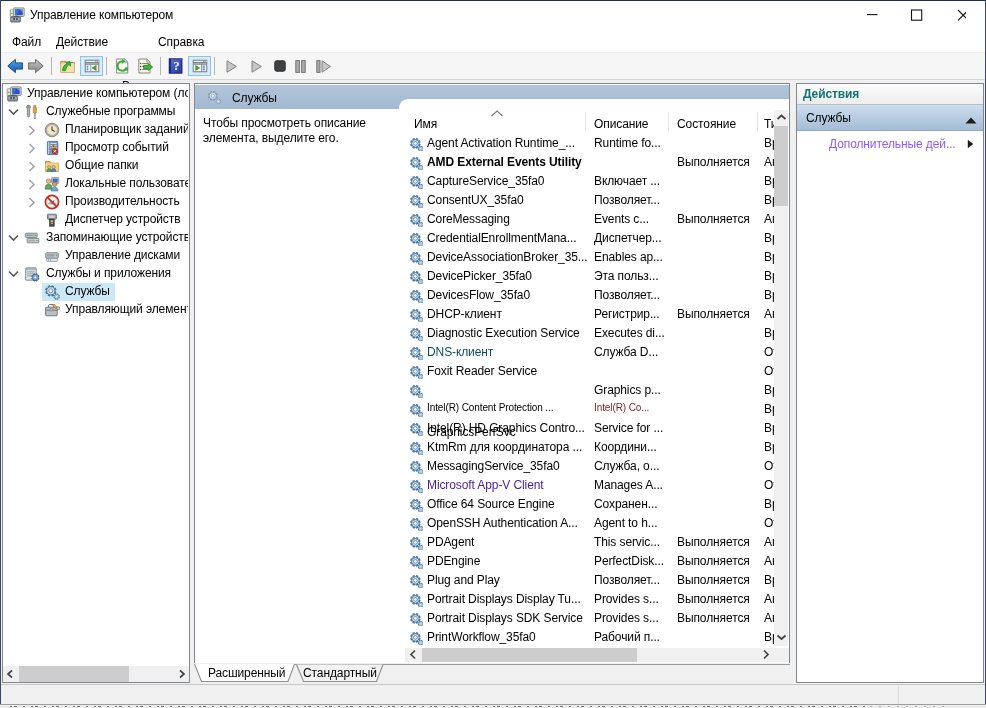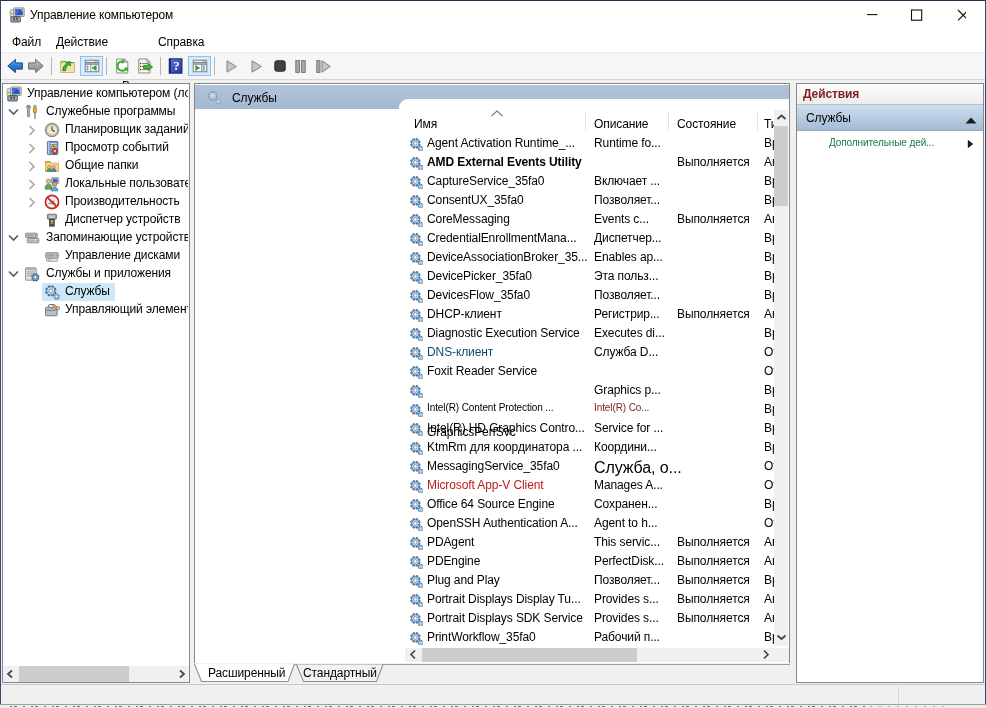--- a/index.html
+++ b/index.html
@@ -343,20 +343,21 @@
         <rect x="11.77" y="9.63" width="1.26" height="1.05" rx="0.17" fill="#7d99b5" transform="rotate(157.5 12.40 12.40)"></rect>
         <rect x="11.77" y="9.63" width="1.26" height="1.05" rx="0.17" fill="#7d99b5" transform="rotate(202.5 12.40 12.40)"></rect>
         <rect x="11.77" y="9.63" width="1.26" height="1.05" rx="0.17" fill="#7d99b5" transform="rotate(247.5 12.40 12.40)"></rect>
         <rect x="11.77" y="9.63" width="1.26" height="1.05" rx="0.17" fill="#7d99b5" transform="rotate(292.5 12.40 12.40)"></rect>
         <rect x="11.77" y="9.63" width="1.26" height="1.05" rx="0.17" fill="#7d99b5" transform="rotate(337.5 12.40 12.40)"></rect>
         <circle cx="12.40" cy="12.40" r="1.97" fill="#dfeaf3" stroke="#7d99b5" stroke-width="0.46"></circle>
         <circle cx="12.40" cy="12.40" r="0.97" fill="#eef4fa" stroke="#7d99b5" stroke-width="0.38"></circle>
       </g>
     </svg>
     <div style="position:absolute;left:232px;top:91px;font-size:12px;color:#000;font-weight:normal;white-space:pre;">Службы</div>
+    <div style="position:absolute;left:203px;top:116px;font-size:12px;line-height:15px;color:#000">Чтобы просмотреть описание<br>элемента, выделите его.</div>
     <div style="position:absolute;left:399px;top:99px;width:390px;height:564px;background:#ffffff;border-top-left-radius:9px"></div>
     <div style="position:absolute;left:414px;top:117px;font-size:12px;color:#000;font-weight:normal;white-space:pre;">Имя</div>
     <div style="position:absolute;left:594px;top:117px;font-size:12px;color:#000;font-weight:normal;white-space:pre;">Описание</div>
     <div style="position:absolute;left:677px;top:117px;font-size:12px;color:#000;font-weight:normal;white-space:pre;">Состояние</div>
     <div style="position:absolute;left:757px;top:117px;width:17px;height:17px;overflow:hidden">
       <div style="position:absolute;left:7px;top:0;font-size:12px;white-space:pre">Тип запуска</div>
     </div>
     <svg style="position:absolute;left:490px;top:110px" width="14" height="8" viewBox="0 0 14 8">
       <path d="M1.5 6 L7 1 L12.5 6" fill="none" stroke="#7a7a7a" stroke-width="1.1"></path>
     </svg>
@@ -875,21 +876,21 @@
         <rect x="11.88" y="9.43" width="1.44" height="1.20" rx="0.19" fill="#48759e" transform="rotate(157.5 12.60 12.60)"></rect>
         <rect x="11.88" y="9.43" width="1.44" height="1.20" rx="0.19" fill="#48759e" transform="rotate(202.5 12.60 12.60)"></rect>
         <rect x="11.88" y="9.43" width="1.44" height="1.20" rx="0.19" fill="#48759e" transform="rotate(247.5 12.60 12.60)"></rect>
         <rect x="11.88" y="9.43" width="1.44" height="1.20" rx="0.19" fill="#48759e" transform="rotate(292.5 12.60 12.60)"></rect>
         <rect x="11.88" y="9.43" width="1.44" height="1.20" rx="0.19" fill="#48759e" transform="rotate(337.5 12.60 12.60)"></rect>
         <circle cx="12.60" cy="12.60" r="2.26" fill="#cfe2f2" stroke="#48759e" stroke-width="0.53"></circle>
         <circle cx="12.60" cy="12.60" r="1.10" fill="#ffffff" stroke="#48759e" stroke-width="0.43"></circle>
       </g>
     </svg>
     <div style="position:absolute;left:427px;top:459.0px;font-size:12px;color:#000;font-weight:normal;white-space:pre;">MessagingService_35fa0</div>
-    <div style="position:absolute;left:594px;top:459.0px;font-size:16px;color:#000;font-weight:normal;white-space:pre;">Служба, о...</div>
+    <div style="position:absolute;left:594px;top:459.0px;font-size:12px;color:#000;font-weight:normal;white-space:pre;">Служба, о...</div>
     <div style="position:absolute;left:757px;top:459.0px;width:17px;height:17px;overflow:hidden">
       <div style="position:absolute;left:7px;top:0;font-size:12px;white-space:pre">Отключена</div>
     </div>
     <svg style="position:absolute;left:409px;top:478.5px" width="14" height="14" viewBox="0 0 14 14">
       <g transform="scale(0.94)">
         <rect x="5.51" y="1.12" width="2.58" height="2.15" rx="0.34" fill="#48759e" transform="rotate(22.5 6.80 6.80)"></rect>
         <rect x="5.51" y="1.12" width="2.58" height="2.15" rx="0.34" fill="#48759e" transform="rotate(67.5 6.80 6.80)"></rect>
         <rect x="5.51" y="1.12" width="2.58" height="2.15" rx="0.34" fill="#48759e" transform="rotate(112.5 6.80 6.80)"></rect>
         <rect x="5.51" y="1.12" width="2.58" height="2.15" rx="0.34" fill="#48759e" transform="rotate(157.5 6.80 6.80)"></rect>
         <rect x="5.51" y="1.12" width="2.58" height="2.15" rx="0.34" fill="#48759e" transform="rotate(202.5 6.80 6.80)"></rect>
@@ -903,21 +904,21 @@
         <rect x="11.88" y="9.43" width="1.44" height="1.20" rx="0.19" fill="#48759e" transform="rotate(112.5 12.60 12.60)"></rect>
         <rect x="11.88" y="9.43" width="1.44" height="1.20" rx="0.19" fill="#48759e" transform="rotate(157.5 12.60 12.60)"></rect>
         <rect x="11.88" y="9.43" width="1.44" height="1.20" rx="0.19" fill="#48759e" transform="rotate(202.5 12.60 12.60)"></rect>
         <rect x="11.88" y="9.43" width="1.44" height="1.20" rx="0.19" fill="#48759e" transform="rotate(247.5 12.60 12.60)"></rect>
         <rect x="11.88" y="9.43" width="1.44" height="1.20" rx="0.19" fill="#48759e" transform="rotate(292.5 12.60 12.60)"></rect>
         <rect x="11.88" y="9.43" width="1.44" height="1.20" rx="0.19" fill="#48759e" transform="rotate(337.5 12.60 12.60)"></rect>
         <circle cx="12.60" cy="12.60" r="2.26" fill="#cfe2f2" stroke="#48759e" stroke-width="0.53"></circle>
         <circle cx="12.60" cy="12.60" r="1.10" fill="#ffffff" stroke="#48759e" stroke-width="0.43"></circle>
       </g>
     </svg>
-    <div style="position:absolute;left:427px;top:478.0px;font-size:12px;color:#b91c1c;font-weight:normal;white-space:pre;">Microsoft App-V Client</div>
+    <div style="position:absolute;left:427px;top:478.0px;font-size:12px;color:#4c1d95;font-weight:normal;white-space:pre;">Microsoft App-V Client</div>
     <div style="position:absolute;left:594px;top:478.0px;font-size:12px;color:#000;font-weight:normal;white-space:pre;">Manages A...</div>
     <div style="position:absolute;left:757px;top:478.0px;width:17px;height:17px;overflow:hidden">
       <div style="position:absolute;left:7px;top:0;font-size:12px;white-space:pre">Отключена</div>
     </div>
     <svg style="position:absolute;left:409px;top:497.5px" width="14" height="14" viewBox="0 0 14 14">
       <g transform="scale(0.94)">
         <rect x="5.51" y="1.12" width="2.58" height="2.15" rx="0.34" fill="#48759e" transform="rotate(22.5 6.80 6.80)"></rect>
         <rect x="5.51" y="1.12" width="2.58" height="2.15" rx="0.34" fill="#48759e" transform="rotate(67.5 6.80 6.80)"></rect>
         <rect x="5.51" y="1.12" width="2.58" height="2.15" rx="0.34" fill="#48759e" transform="rotate(112.5 6.80 6.80)"></rect>
         <rect x="5.51" y="1.12" width="2.58" height="2.15" rx="0.34" fill="#48759e" transform="rotate(157.5 6.80 6.80)"></rect>
@@ -1175,27 +1176,27 @@
       <path d="M4.5 1 L11.5 18.5 H98 L104.5 1" fill="none" stroke="#8f8f8f" stroke-width="1.1"></path>
     </svg>
     <svg style="position:absolute;left:294px;top:663px" width="200" height="22" viewBox="0 0 200 22">
       <polygon points="2.5,1.5 89,1.5 82.5,18.5 9.5,18.5" fill="#f2f2f2"></polygon>
       <path d="M2.5 1.5 L9.5 18.5 H82.5 L89 1.5" fill="none" stroke="#8f8f8f" stroke-width="1.1"></path>
     </svg>
     <div style="position:absolute;left:208px;top:666px;font-size:12px;color:#000;font-weight:normal;white-space:pre;">Расширенный</div>
     <div style="position:absolute;left:303px;top:666px;font-size:12px;color:#000;font-weight:normal;white-space:pre;">Стандартный</div>
     <div style="position:absolute;left:796px;top:83px;width:188px;height:600px;background:#ffffff;box-shadow:inset 0 0 0 1px #828790"></div>
     <div style="position:absolute;left:797px;top:84px;width:186px;height:20px;background:linear-gradient(#fcfcfc,#ededee);border-bottom:1px solid #b9bec4;box-sizing:content-box"></div>
-    <div style="position:absolute;left:803px;top:87px;font-size:12px;color:#7f1d1d;font-weight:bold;white-space:pre;">Действия</div>
+    <div style="position:absolute;left:803px;top:87px;font-size:12px;color:#0f766e;font-weight:bold;white-space:pre;">Действия</div>
     <div style="position:absolute;left:797px;top:105px;width:186px;height:26px;background:linear-gradient(#cddeee,#a4bcd5);border-bottom:1px solid #93a9c0;box-sizing:border-box"></div>
     <div style="position:absolute;left:806px;top:111px;font-size:12px;color:#000;font-weight:normal;white-space:pre;">Службы</div>
     <svg style="position:absolute;left:965px;top:117px" width="12" height="7" viewBox="0 0 12 7">
       <path d="M6 0.5 L11.5 6.5 H0.5 Z" fill="#1b1b1b"></path>
     </svg>
-    <div style="position:absolute;left:829px;top:137px;font-size:10px;color:#15803d;font-weight:normal;white-space:pre;">Дополнительные дей...</div>
+    <div style="position:absolute;left:829px;top:137px;font-size:12px;color:#8b5cf6;font-weight:normal;white-space:pre;">Дополнительные дей...</div>
     <svg style="position:absolute;left:967px;top:139px" width="7" height="10" viewBox="0 0 7 10">
       <path d="M0.8 0.8 V9.2 L6.2 5 Z" fill="#1b1b1b"></path>
     </svg>
     <div style="position:absolute;left:1px;top:684px;width:984px;height:20px;background:#f0f0f0;border-top:1px solid #c8c8c8;box-sizing:border-box"></div>
     <div style="position:absolute;left:898px;top:686px;width:1px;height:18px;background:#d9d9d9"></div>
     <div style="position:absolute;left:0;top:704px;width:986px;height:1px;background:#9f9f9f"></div>
     <div style="position:absolute;left:0;top:705px;width:986px;height:3px;background:#ececec"></div>
     <div style="position:absolute;left:10px;top:706px;width:860px;height:1.3px;opacity:0.8;background:repeating-linear-gradient(90deg,#555 0 2px,#ececec 2px 4px,#555 4px 7px,#ececec 7px 13px,#555 13px 15px,#ececec 15px 21px)"></div>
     <div style="position:absolute;left:870px;top:706px;width:80px;height:1.2px;opacity:0.5;background:repeating-linear-gradient(90deg,#777 0 2px,#ececec 2px 9px)"></div>
   </div>

